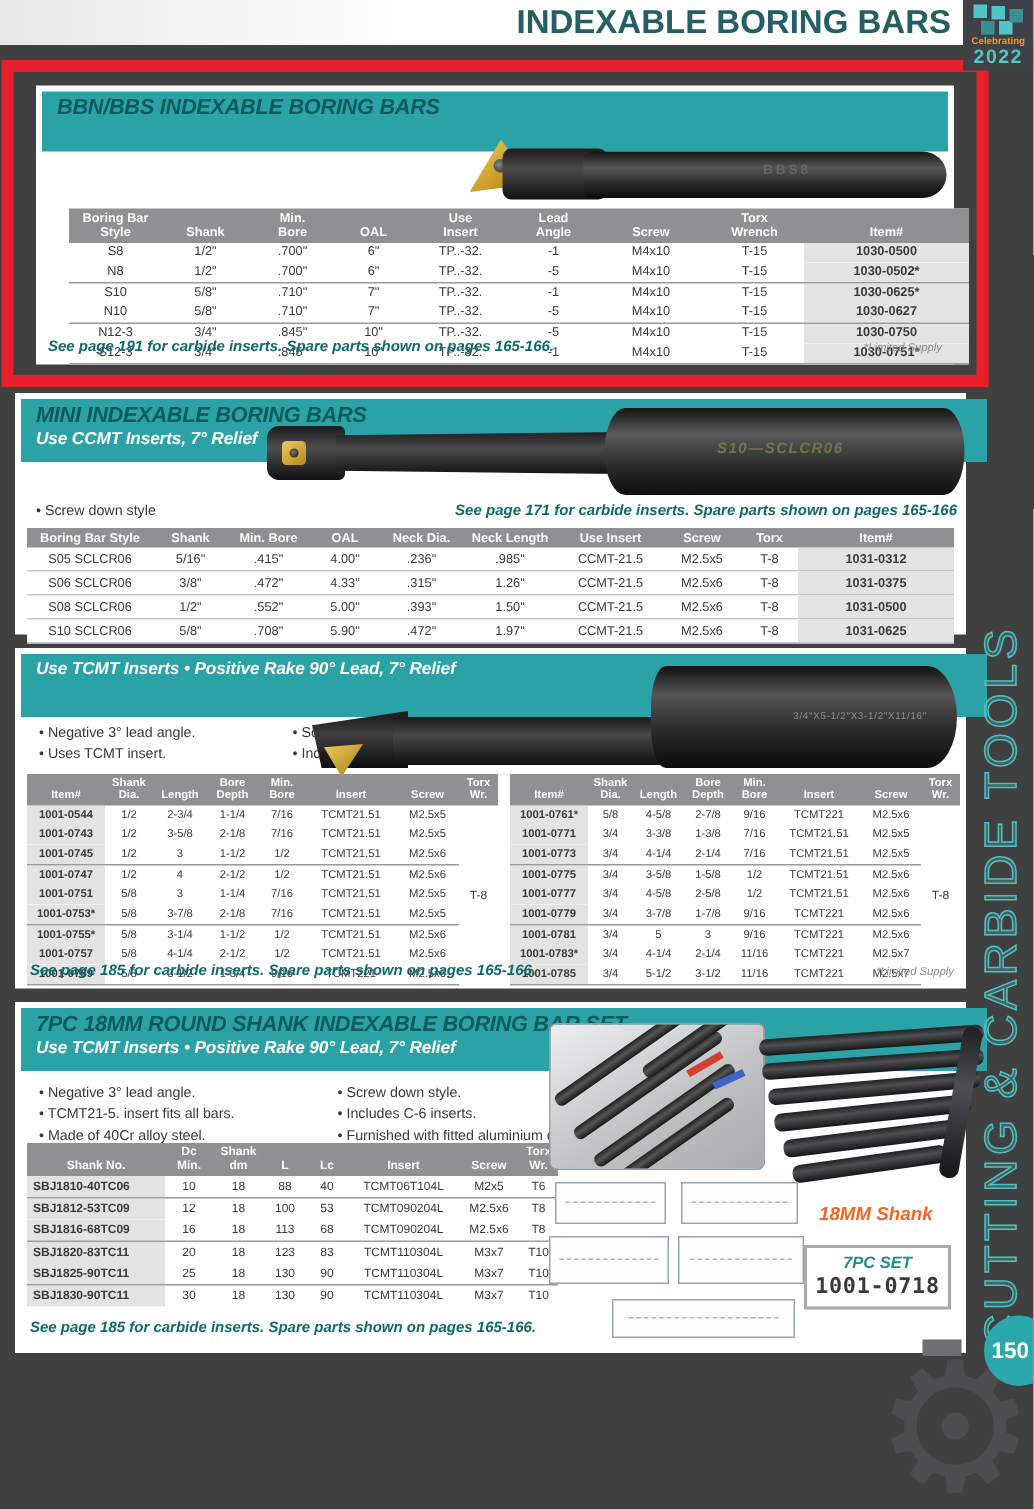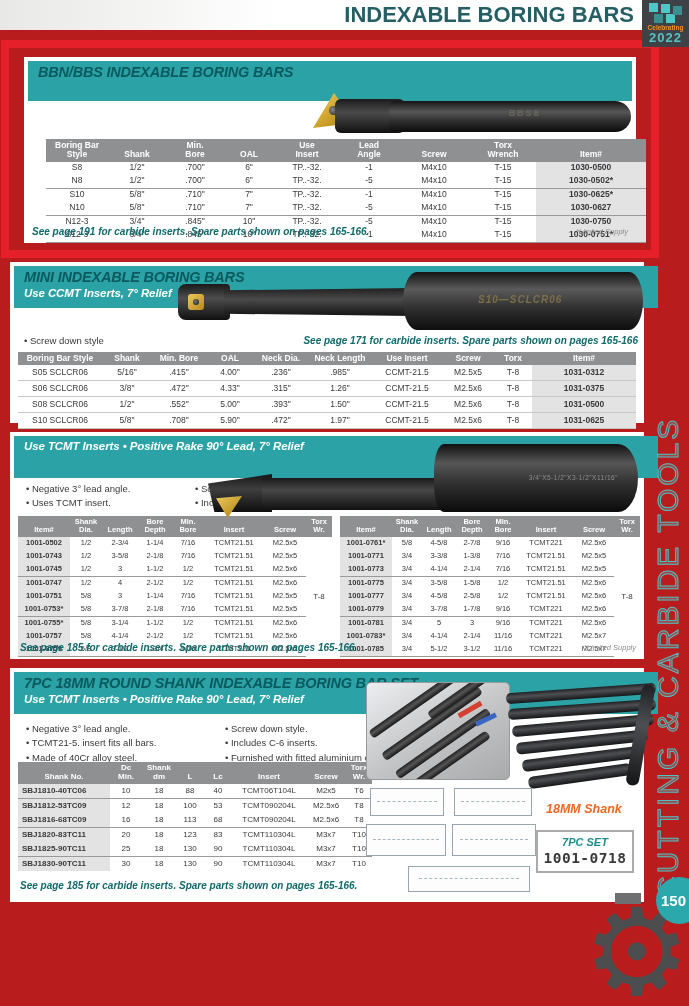--- a/index.html
+++ b/index.html
@@ -1,16 +1,16 @@
 <!DOCTYPE html>
 <html><head>
 <meta charset="utf-8">
 <style>
   html,body{margin:0;padding:0;background:#fff;}
-  #page{position:relative;width:689px;height:1006px;background:#b91c1c;overflow:hidden;
+  #page{position:relative;width:689px;height:1006px;background:#404040;overflow:hidden;
         font-family:"Liberation Sans",sans-serif;-webkit-font-smoothing:antialiased;}
 
   
   .topband{position:absolute;left:0;top:0;width:689px;height:30px;
            background:linear-gradient(90deg,#e8e8e6,#ffffff 40%);}
   .toptitle{position:absolute;top:2px;right:55px;font-size:22px;font-weight:bold;
             color:#265F63;letter-spacing:0px;white-space:nowrap;}
   .badge{position:absolute;top:0;right:0;width:47px;height:47px;background:#3E4246;z-index:6;
          display:flex;flex-direction:column;align-items:center;justify-content:flex-end;padding-bottom:3px;box-sizing:border-box;}
   .badge .pix{position:absolute;top:3px;left:7px;width:9px;height:9px;background:#52C5C7;
@@ -433,21 +433,21 @@
             <th>Min.
 Bore</th>
             <th>Insert</th>
             <th>Screw</th>
             <th>Torx
 Wr.</th>
           </tr>
         </thead>
       <tbody>
           <tr>
-            <td>1001-0502</td>
+            <td>1001-0544</td>
             <td>1/2</td>
             <td>2-3/4</td>
             <td>1-1/4</td>
             <td>7/16</td>
             <td>TCMT21.51</td>
             <td>M2.5x5</td>
             <td rowspan="9" class="torx-merge">T-8</td>
           </tr>
           <tr>
             <td>1001-0743</td>

